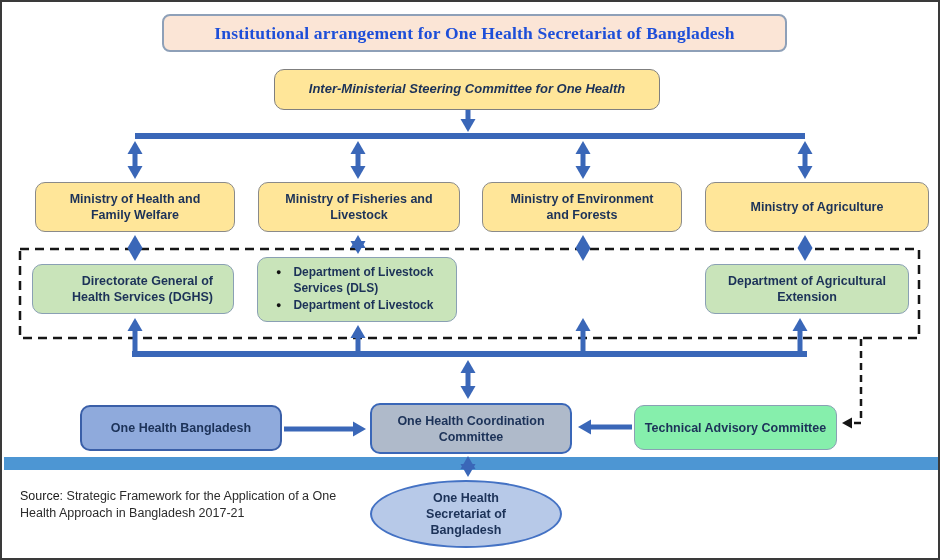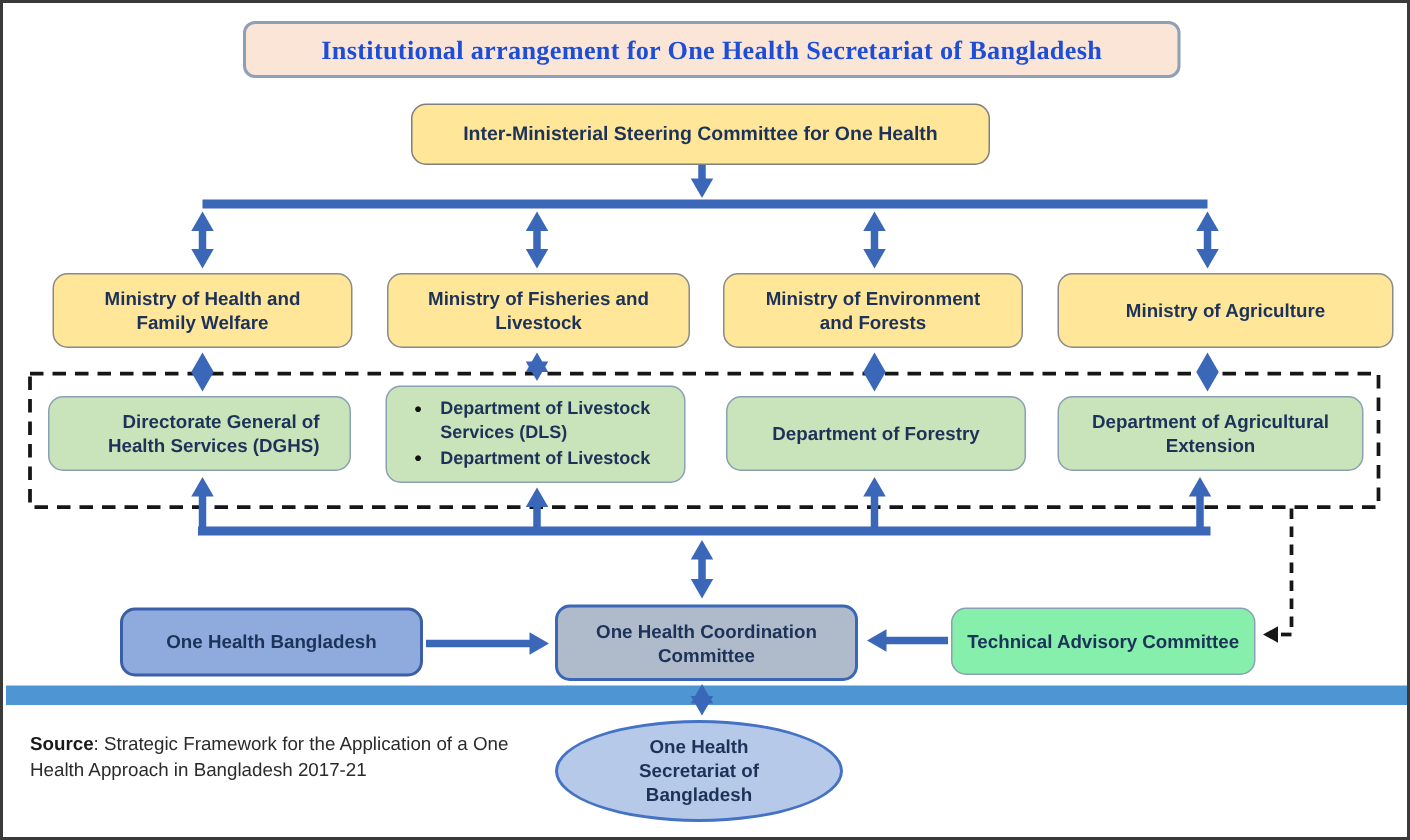--- a/index.html
+++ b/index.html
@@ -13,21 +13,21 @@
   .box{
     position:absolute;display:flex;align-items:center;justify-content:center;
     text-align:center;font-weight:bold;font-size:12.5px;line-height:1.28;
     color:#1c3258;border-radius:10px;box-sizing:border-box;z-index:3;
   }
   .title{
     left:160px;top:12px;width:625px;height:38px;
     background:#fbe5d6;border:2px solid #8ea0b8;border-radius:8px;
     font-family:"Liberation Serif",serif;font-size:17.5px;color:#1d4ed8;letter-spacing:.2px;
   }
-  .steering{left:272px;top:67px;width:386px;height:41px;background:#ffe699;border:1.6px solid #7f7f7f;font-size:13px;}
+  .steering{left:272px;top:67px;width:386px;height:41px;background:#ffe699;border:1.6px solid #7f7f7f;font-size:13px;font-style:italic;}
   .yellow{background:#ffe699;border:1.6px solid #8a8a8a;}
   .green{background:#c9e4ba;border:1.6px solid #8aa0b4;}
   .m1{left:33px;top:180px;width:200px;height:50px;padding:0 18px;}
   .m2{left:256px;top:180px;width:202px;height:50px;padding:0 22px;}
   .m3{left:480px;top:180px;width:200px;height:50px;padding:0 22px;}
   .m4{left:703px;top:180px;width:224px;height:50px;}
   .g1{left:30px;top:262px;width:202px;height:50px;padding:0 20px;text-align:right;}
   .g3{left:482px;top:262px;width:200px;height:50px;}
   .g4{left:703px;top:262px;width:204px;height:50px;padding:0 8px;}
   .g2{
@@ -41,21 +41,21 @@
   .committee{left:368px;top:401px;width:202px;height:51px;background:#afbaca;border:2.4px solid #3a67b8;padding:0 12px;}
   .tac{left:632px;top:403px;width:203px;height:45px;background:#86efac;border:1.6px solid #8aa0b4;}
   .ellipse{
     left:368px;top:478px;width:192px;height:68px;border-radius:50%;
     background:#b7c9e8;border:2.2px solid #4472c4;padding:0 34px;z-index:3;
   }
   .source{
     position:absolute;left:18px;top:486px;width:352px;z-index:3;
     font-size:12.5px;line-height:1.35;color:#2b2b2b;text-align:left;font-weight:normal;
   }
-  .source b{font-weight:bold;color:#1a1a1a;}
+  .source b{font-weight:normal;color:#1a1a1a;}
 </style>
 </head>
 <body>
 
 <div class="stage">
 
   <div class="band"></div>
 
   <svg id="connectors" width="940" height="560">
     <rect x="18" y="247" width="899" height="89" fill="none" stroke="#161616" stroke-width="2.5" stroke-dasharray="9,6"></rect>
@@ -125,21 +125,20 @@
     <div class="bullet-row">
       <span class="bullet">●</span>
       <span>Department of Livestock Services (DLS)</span>
     </div>
     <div class="bullet-row">
       <span class="bullet">●</span>
       <span>Department of Livestock</span>
     </div>
   </div>
 
-  <div class="box green g3">Department of Forestry</div>
   <div class="box green g4">Department of Agricultural Extension</div>
 
   <div class="box ohb">One Health Bangladesh</div>
   <div class="box committee">One Health Coordination Committee</div>
   <div class="box tac">Technical Advisory Committee</div>
 
   <div class="box ellipse">One Health Secretariat of Bangladesh</div>
 
   <div class="source"><b>Source</b><span>: Strategic Framework for the Application of a One Health Approach in Bangladesh 2017-21</span></div>
 

